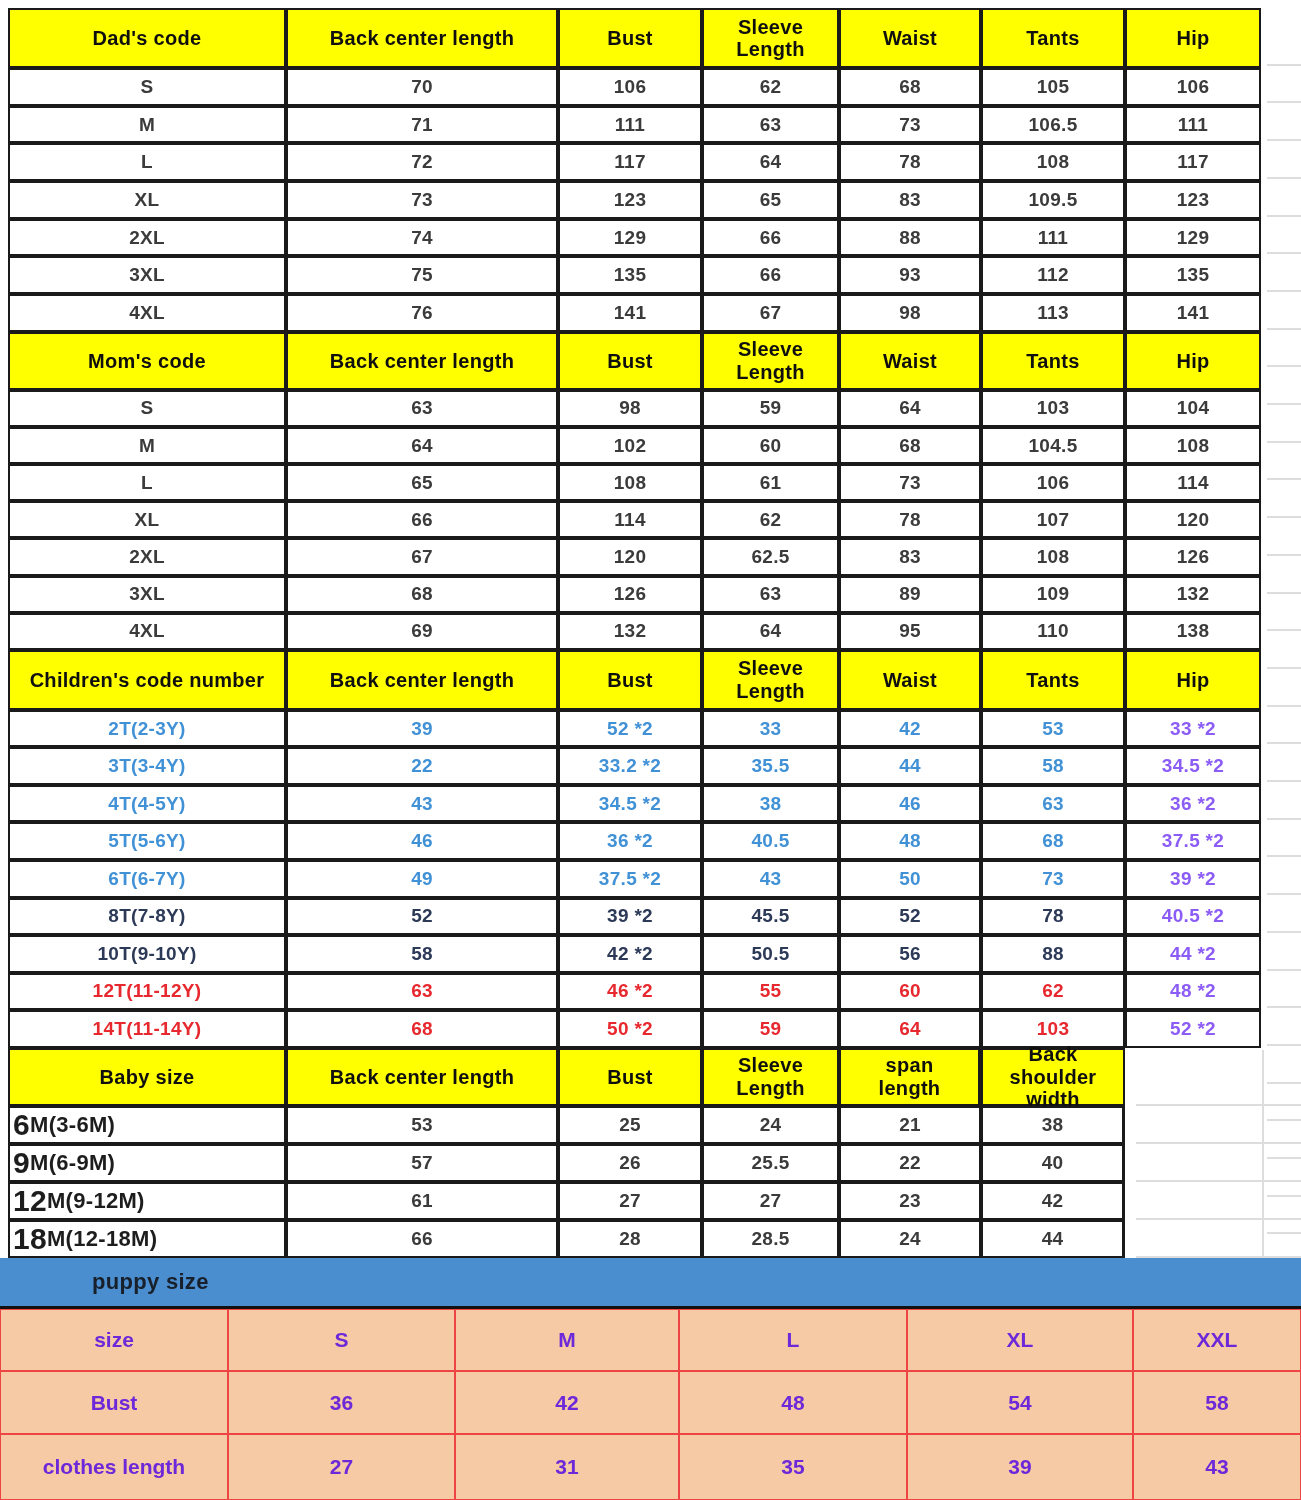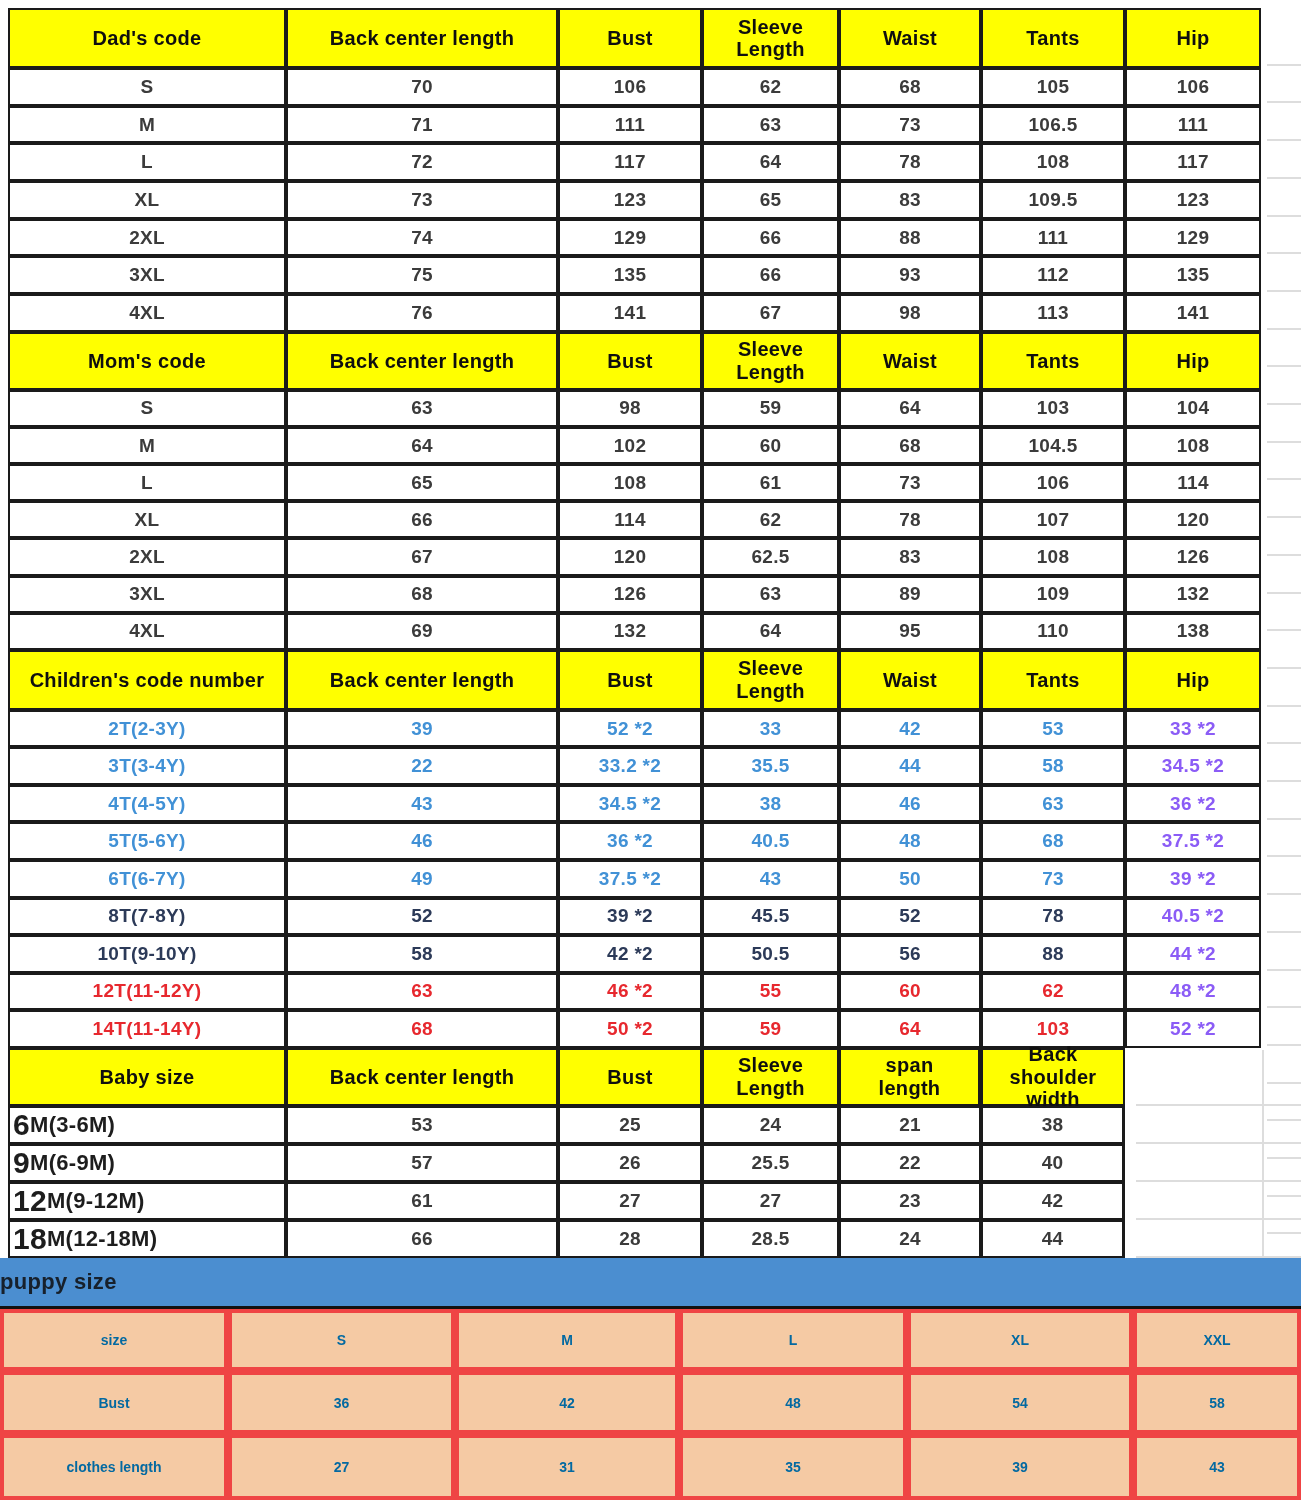--- a/index.html
+++ b/index.html
@@ -31,25 +31,25 @@
   
   #strip-top{position:absolute;left:1267px;top:28px;width:34px;height:1230px;
     background:repeating-linear-gradient(to bottom,transparent 0,transparent 35.7px,var(--faint-grid,#ddd) 35.7px,var(--faint-grid,#ddd) 37.7px)}
   #strip-baby{position:absolute;left:1136px;top:1068px;width:165px;height:190px;
     background:repeating-linear-gradient(to bottom,transparent 0,transparent 36px,var(--faint-grid,#ddd) 36px,var(--faint-grid,#ddd) 38px)}
   #strip-vert{position:absolute;left:1262px;top:1050px;width:2px;height:208px;background:var(--faint-grid,#ddd)}
 
   
   #puppy-bar{position:absolute;left:0;top:1258px;width:1301px;height:48px;
     background:var(--puppy-bar-blue,#4b8ed0);display:flex;align-items:center}
-  #puppy-title{font-size:22px;font-weight:700;color:#17202b;letter-spacing:.3px}
+  #puppy-title{padding-left:92px;font-size:22px;font-weight:700;color:#17202b;letter-spacing:.3px}
   #puppy-grid{position:absolute;left:0;top:1306px;width:1301px;height:194px;border-top:3px solid #111;
     display:grid;grid-template-columns:228px 227px 224px 228px 226px auto;grid-template-rows:62px 63px auto}
-  .pcell{border:4px solid #ef4444;background:var(--puppy-table-peach,#f5caa4);
-    display:flex;align-items:center;justify-content:center;font-size:14px;font-weight:700;color:#0369a1}
+  .pcell{border:1px solid #ef4444;background:var(--puppy-table-peach,#f5caa4);
+    display:flex;align-items:center;justify-content:center;font-size:21px;font-weight:700;color:#6d28d9}
 </style>
 </head>
 <body>
 
 <div id="page">
   <div id="chart">
     <div id="dad-grid" class="tgrid">
         <div class="cell head">Dad's code</div>
         <div class="cell head">Back center length</div>
         <div class="cell head">Bust</div>

